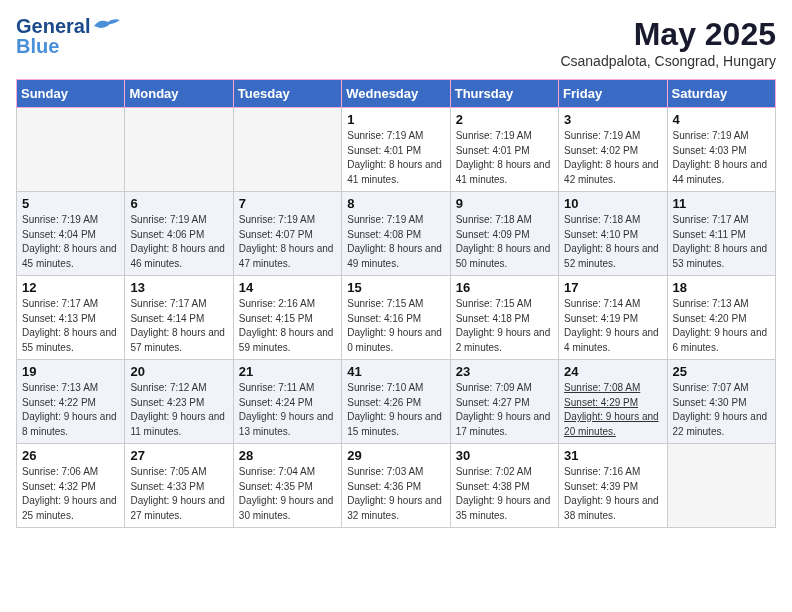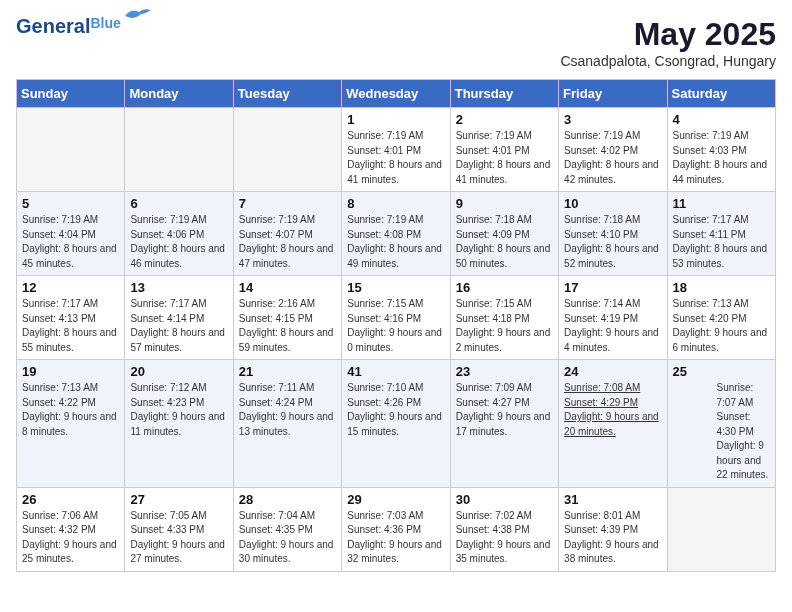--- a/index.html
+++ b/index.html
@@ -74,23 +74,23 @@
     .row-bg-alt td {
       background: #f0f4fa;
     }
   </style>
 </head>
 <body>
 
 <div class="header">
   <div class="logo">
     <div style="display:flex; align-items:center;">
-      <div style="display:flex; line-height:1;">
+      <div style="display:flex; flex-direction:column; line-height:1;">
         <span style="font-size:20px; font-weight:bold; color:#1a4a8a;">General</span>
-        <span style="font-size:14px; font-weight:bold; color:#4a90d9;">Blue</span>
+        <span style="font-size:20px; font-weight:bold; color:#4a90d9;">Blue</span>
       </div>
       <svg width="30" height="22" viewBox="0 0 30 22" style="margin-left:2px; margin-top:-18px;">
         <path d="M2,10 Q8,2 16,6 Q20,2 28,4 Q22,8 18,8 Q14,12 8,12 Z" fill="#4a90d9"></path>
       </svg>
     </div>
   </div>
   <div class="title-block">
     <div class="month-title">May 2025</div>
     <div class="subtitle">Csanadpalota, Csongrad, Hungary</div>
   </div>
@@ -258,21 +258,21 @@
 Daylight: 9 hours and 17 minutes.</div>
         </td>
         <td>
           <div class="day-num">24</div>
           <div class="day-info" style="white-space: pre-line; text-decoration: underline;">Sunrise: 7:08 AM
 Sunset: 4:29 PM
 Daylight: 9 hours and 20 minutes.</div>
         </td>
         <td>
           <div class="day-num">25</div>
-          <div class="day-info" style="white-space: pre-line; margin-left: 44px;">Sunrise: 7:07 AM
+          <div class="day-info" style="white-space: pre-line;">Sunrise: 7:07 AM
 Sunset: 4:30 PM
 Daylight: 9 hours and 22 minutes.</div>
         </td>
       </tr>
       <tr>
         <td>
           <div class="day-num">26</div>
           <div class="day-info" style="white-space: pre-line;">Sunrise: 7:06 AM
 Sunset: 4:32 PM
 Daylight: 9 hours and 25 minutes.</div>
@@ -296,20 +296,20 @@
 Daylight: 9 hours and 32 minutes.</div>
         </td>
         <td>
           <div class="day-num">30</div>
           <div class="day-info" style="white-space: pre-line;">Sunrise: 7:02 AM
 Sunset: 4:38 PM
 Daylight: 9 hours and 35 minutes.</div>
         </td>
         <td>
           <div class="day-num">31</div>
-          <div class="day-info" style="white-space: pre-line;">Sunrise: 8:01 AM
+          <div class="day-info" style="white-space: pre-line;">Sunrise: 7:16 AM
 Sunset: 4:39 PM
 Daylight: 9 hours and 38 minutes.</div>
         </td>
         <td class="empty"></td>
       </tr>
     </tbody>
 </table>
 
 </body></html>

